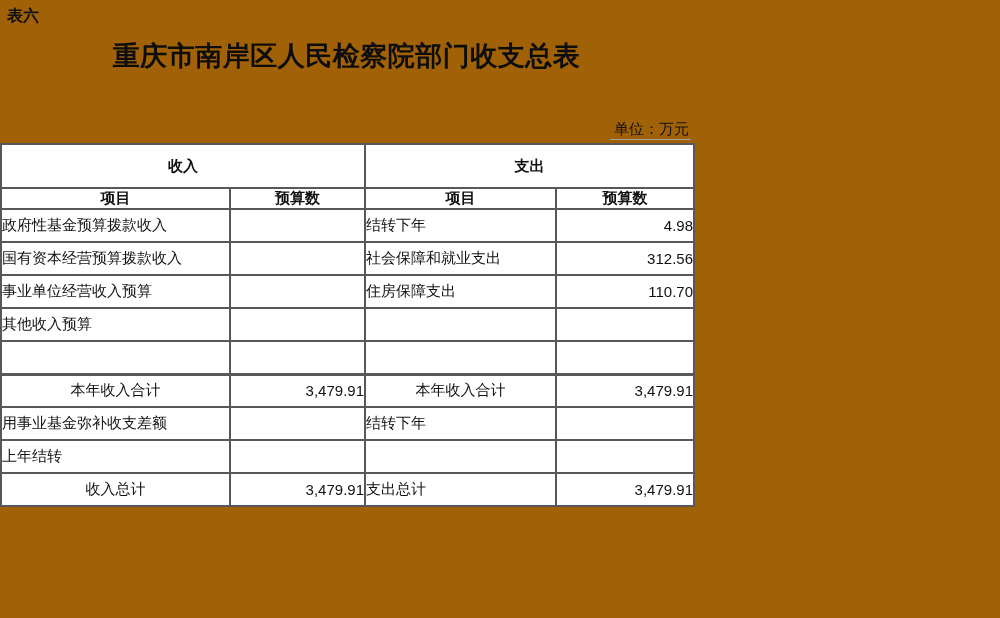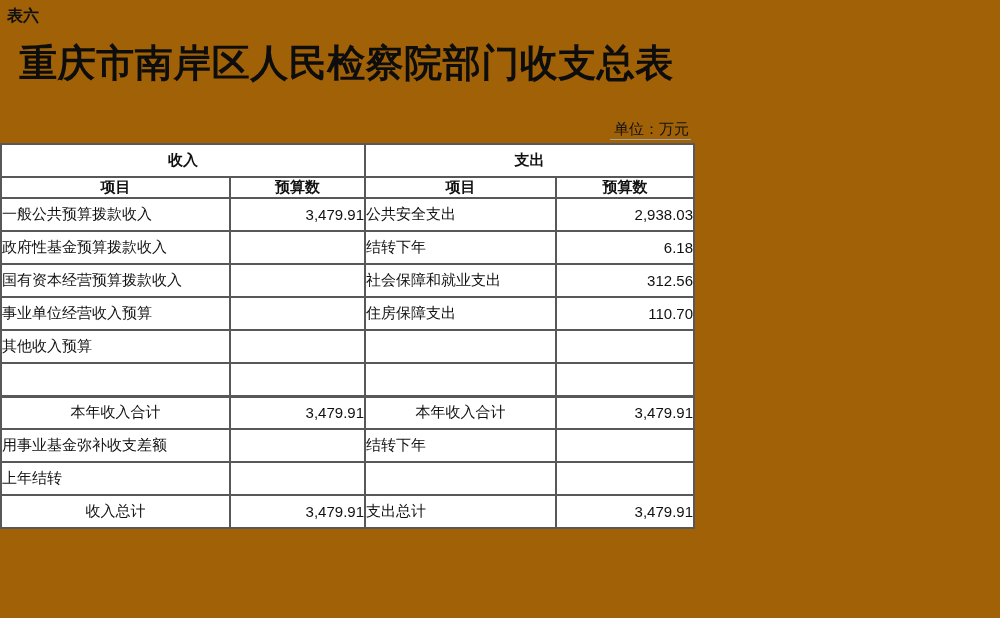--- a/index.html
+++ b/index.html
@@ -25,21 +25,21 @@
     font-weight: bold;
     color: #111111;
   }
   .page-title {
     position: absolute;
     left: 0;
     top: 38px;
     width: 693px;
     margin: 0;
     text-align: center;
-    font-size: 38px;
+    font-size: 27px;
     font-weight: bold;
     letter-spacing: 0.5px;
     color: #0d0d0d;
   }
   .unit-label {
     position: absolute;
     left: 0;
     top: 120px;
     width: 691px;
     text-align: right;
@@ -68,21 +68,21 @@
     color: #111111;
     vertical-align: middle;
     overflow: hidden;
     white-space: nowrap;
     padding: 0;
   }
   table.budget thead th {
     font-weight: bold;
     text-align: center;
   }
-  tr.group-row { height: 33px; margin-left: 11px; }
+  tr.group-row { height: 44px; margin-left: 11px; }
   tr.col-row   { height: 20px; }
   tbody tr     { height: 33px; }
   td.item {
     text-align: left;
     padding-left: 5px;
   }
   td.num {
     text-align: right;
     padding-right: 5px;
   }
@@ -122,30 +122,24 @@
       </tr>
       <tr class="col-row">
         <th>项目</th>
         <th>预算数</th>
         <th>项目</th>
         <th>预算数</th>
       </tr>
     </thead>
     <tbody>
       <tr>
-        <td class="item">一般公共预算拨款收入</td>
-        <td class="num">3,479.91</td>
-        <td class="item">公共安全支出</td>
-        <td class="num">2,938.03</td>
-      </tr>
-      <tr>
         <td class="item">政府性基金预算拨款收入</td>
         <td class="num"></td>
         <td class="item">结转下年</td>
-        <td class="num">6.18</td>
+        <td class="num">4.98</td>
       </tr>
       <tr>
         <td class="item">国有资本经营预算拨款收入</td>
         <td class="num"></td>
         <td class="item">社会保障和就业支出</td>
         <td class="num">312.56</td>
       </tr>
       <tr>
         <td class="item">事业单位经营收入预算</td>
         <td class="num"></td>

